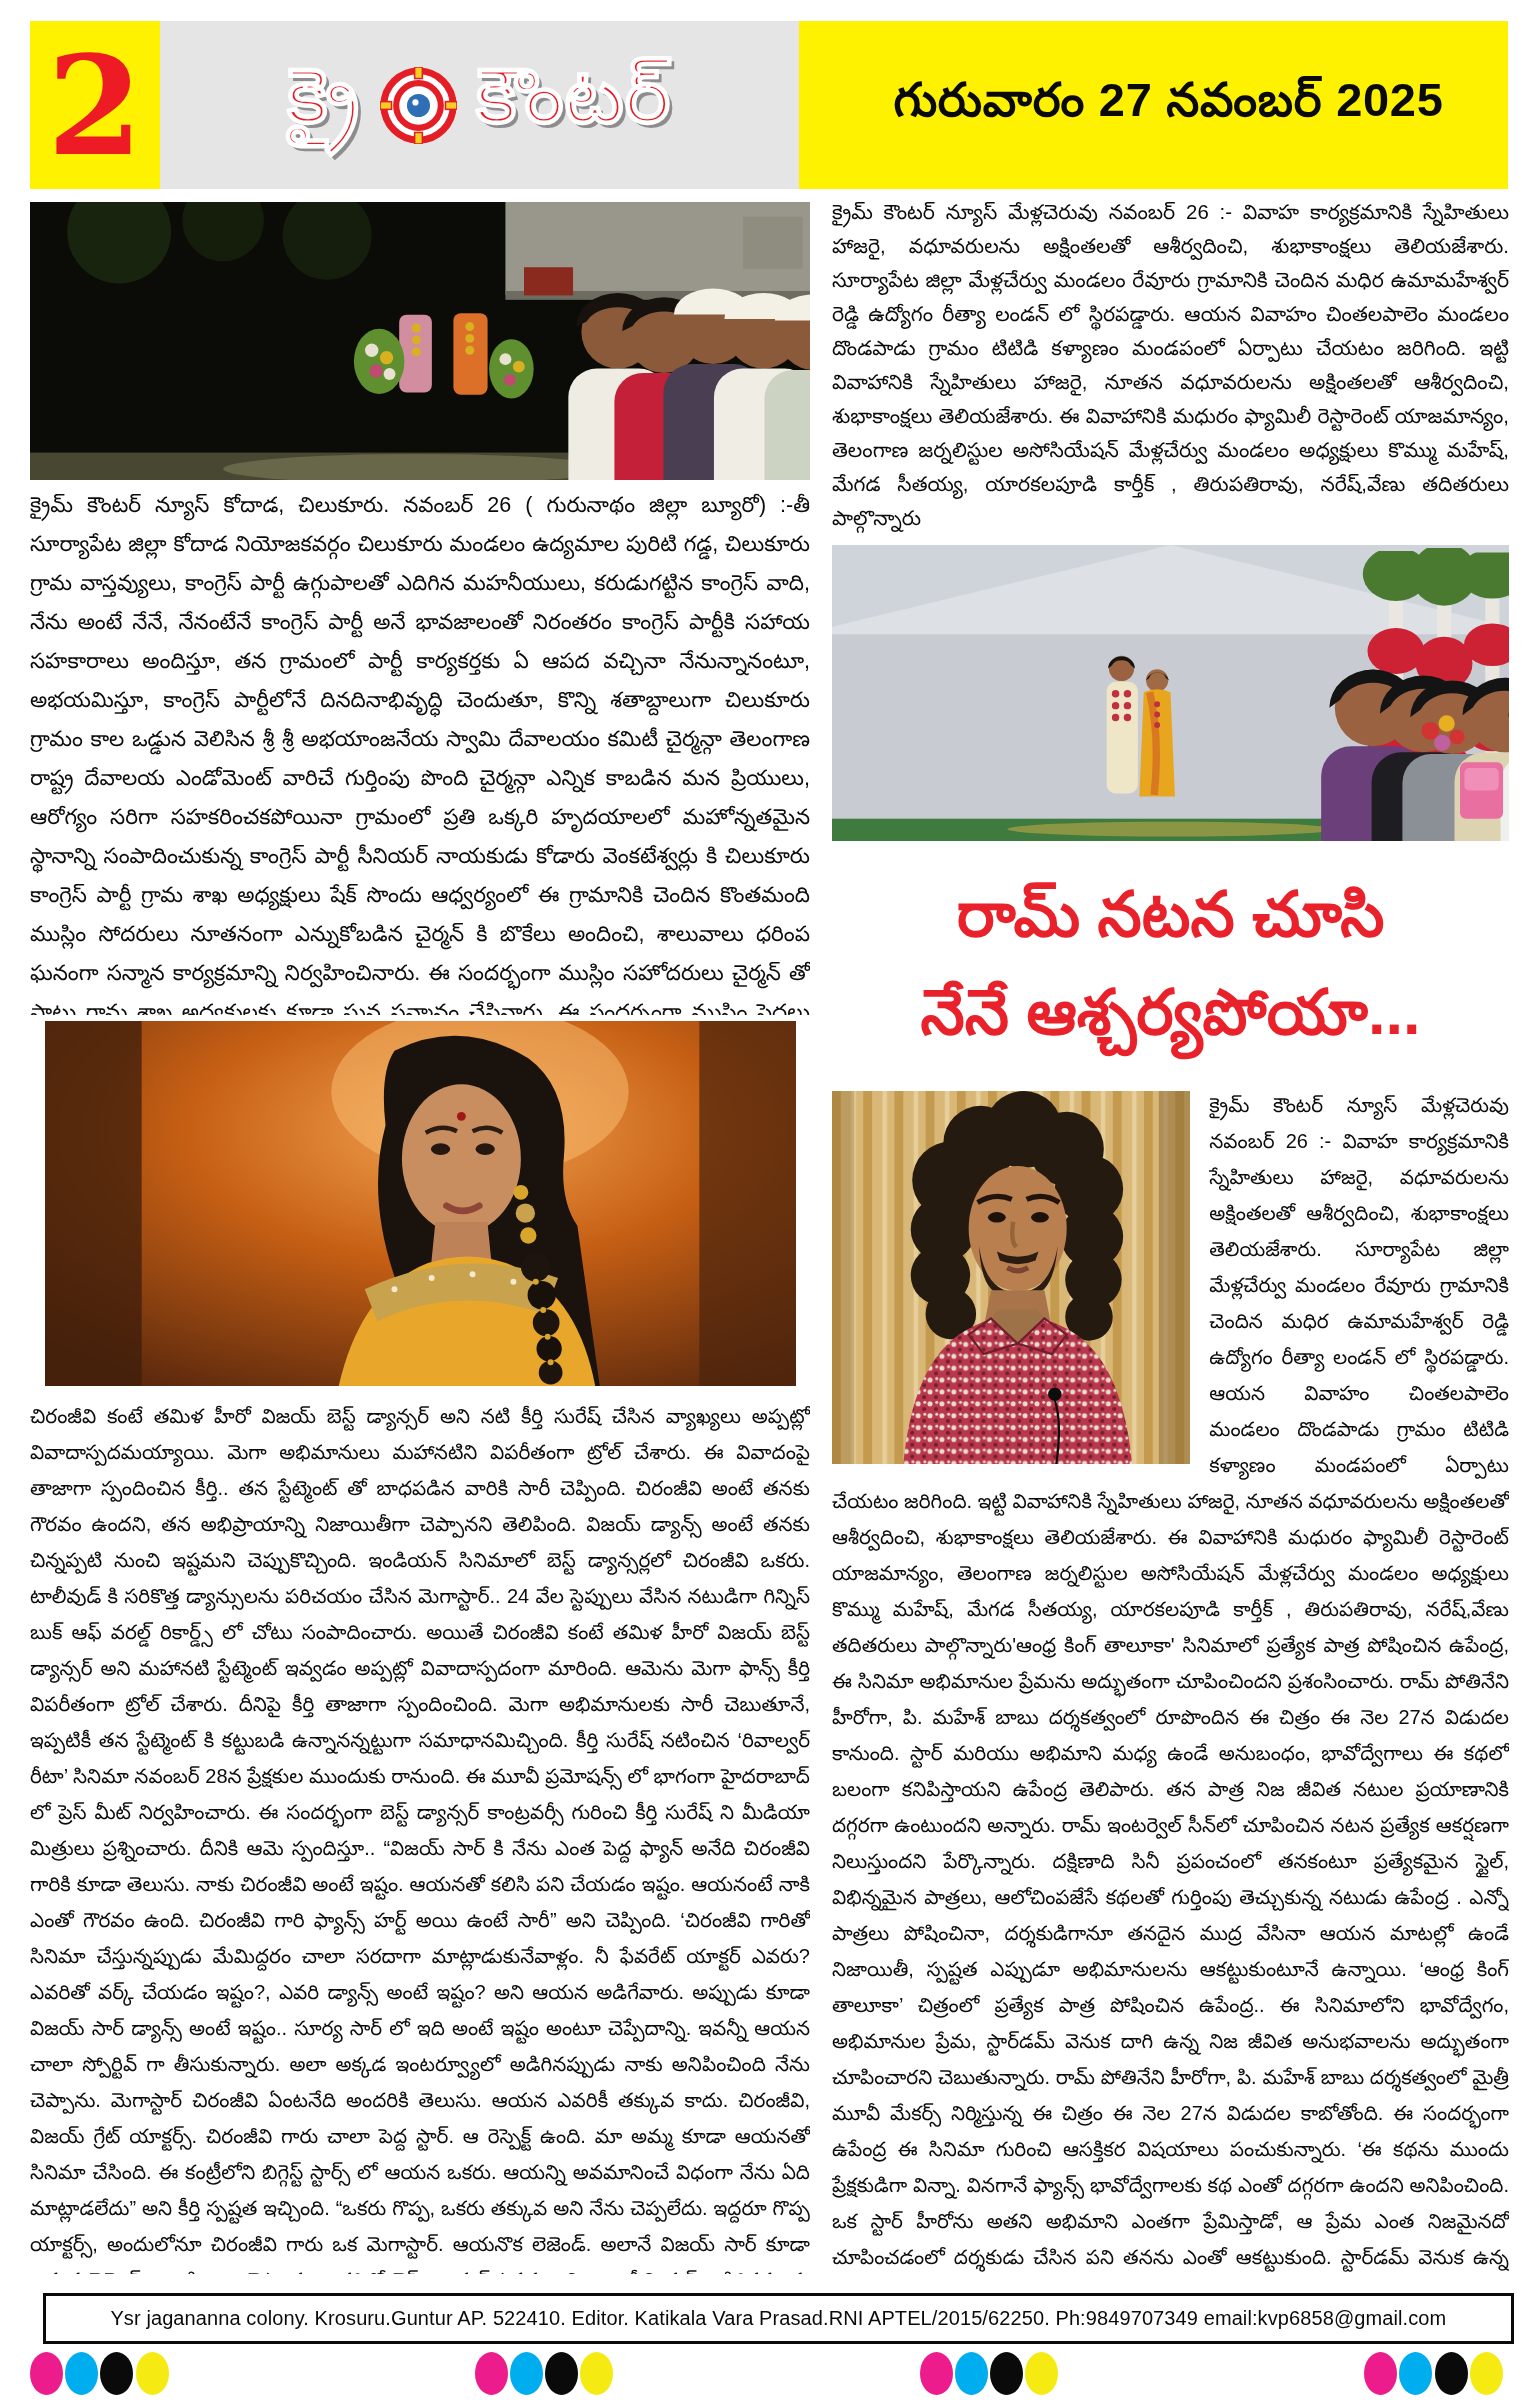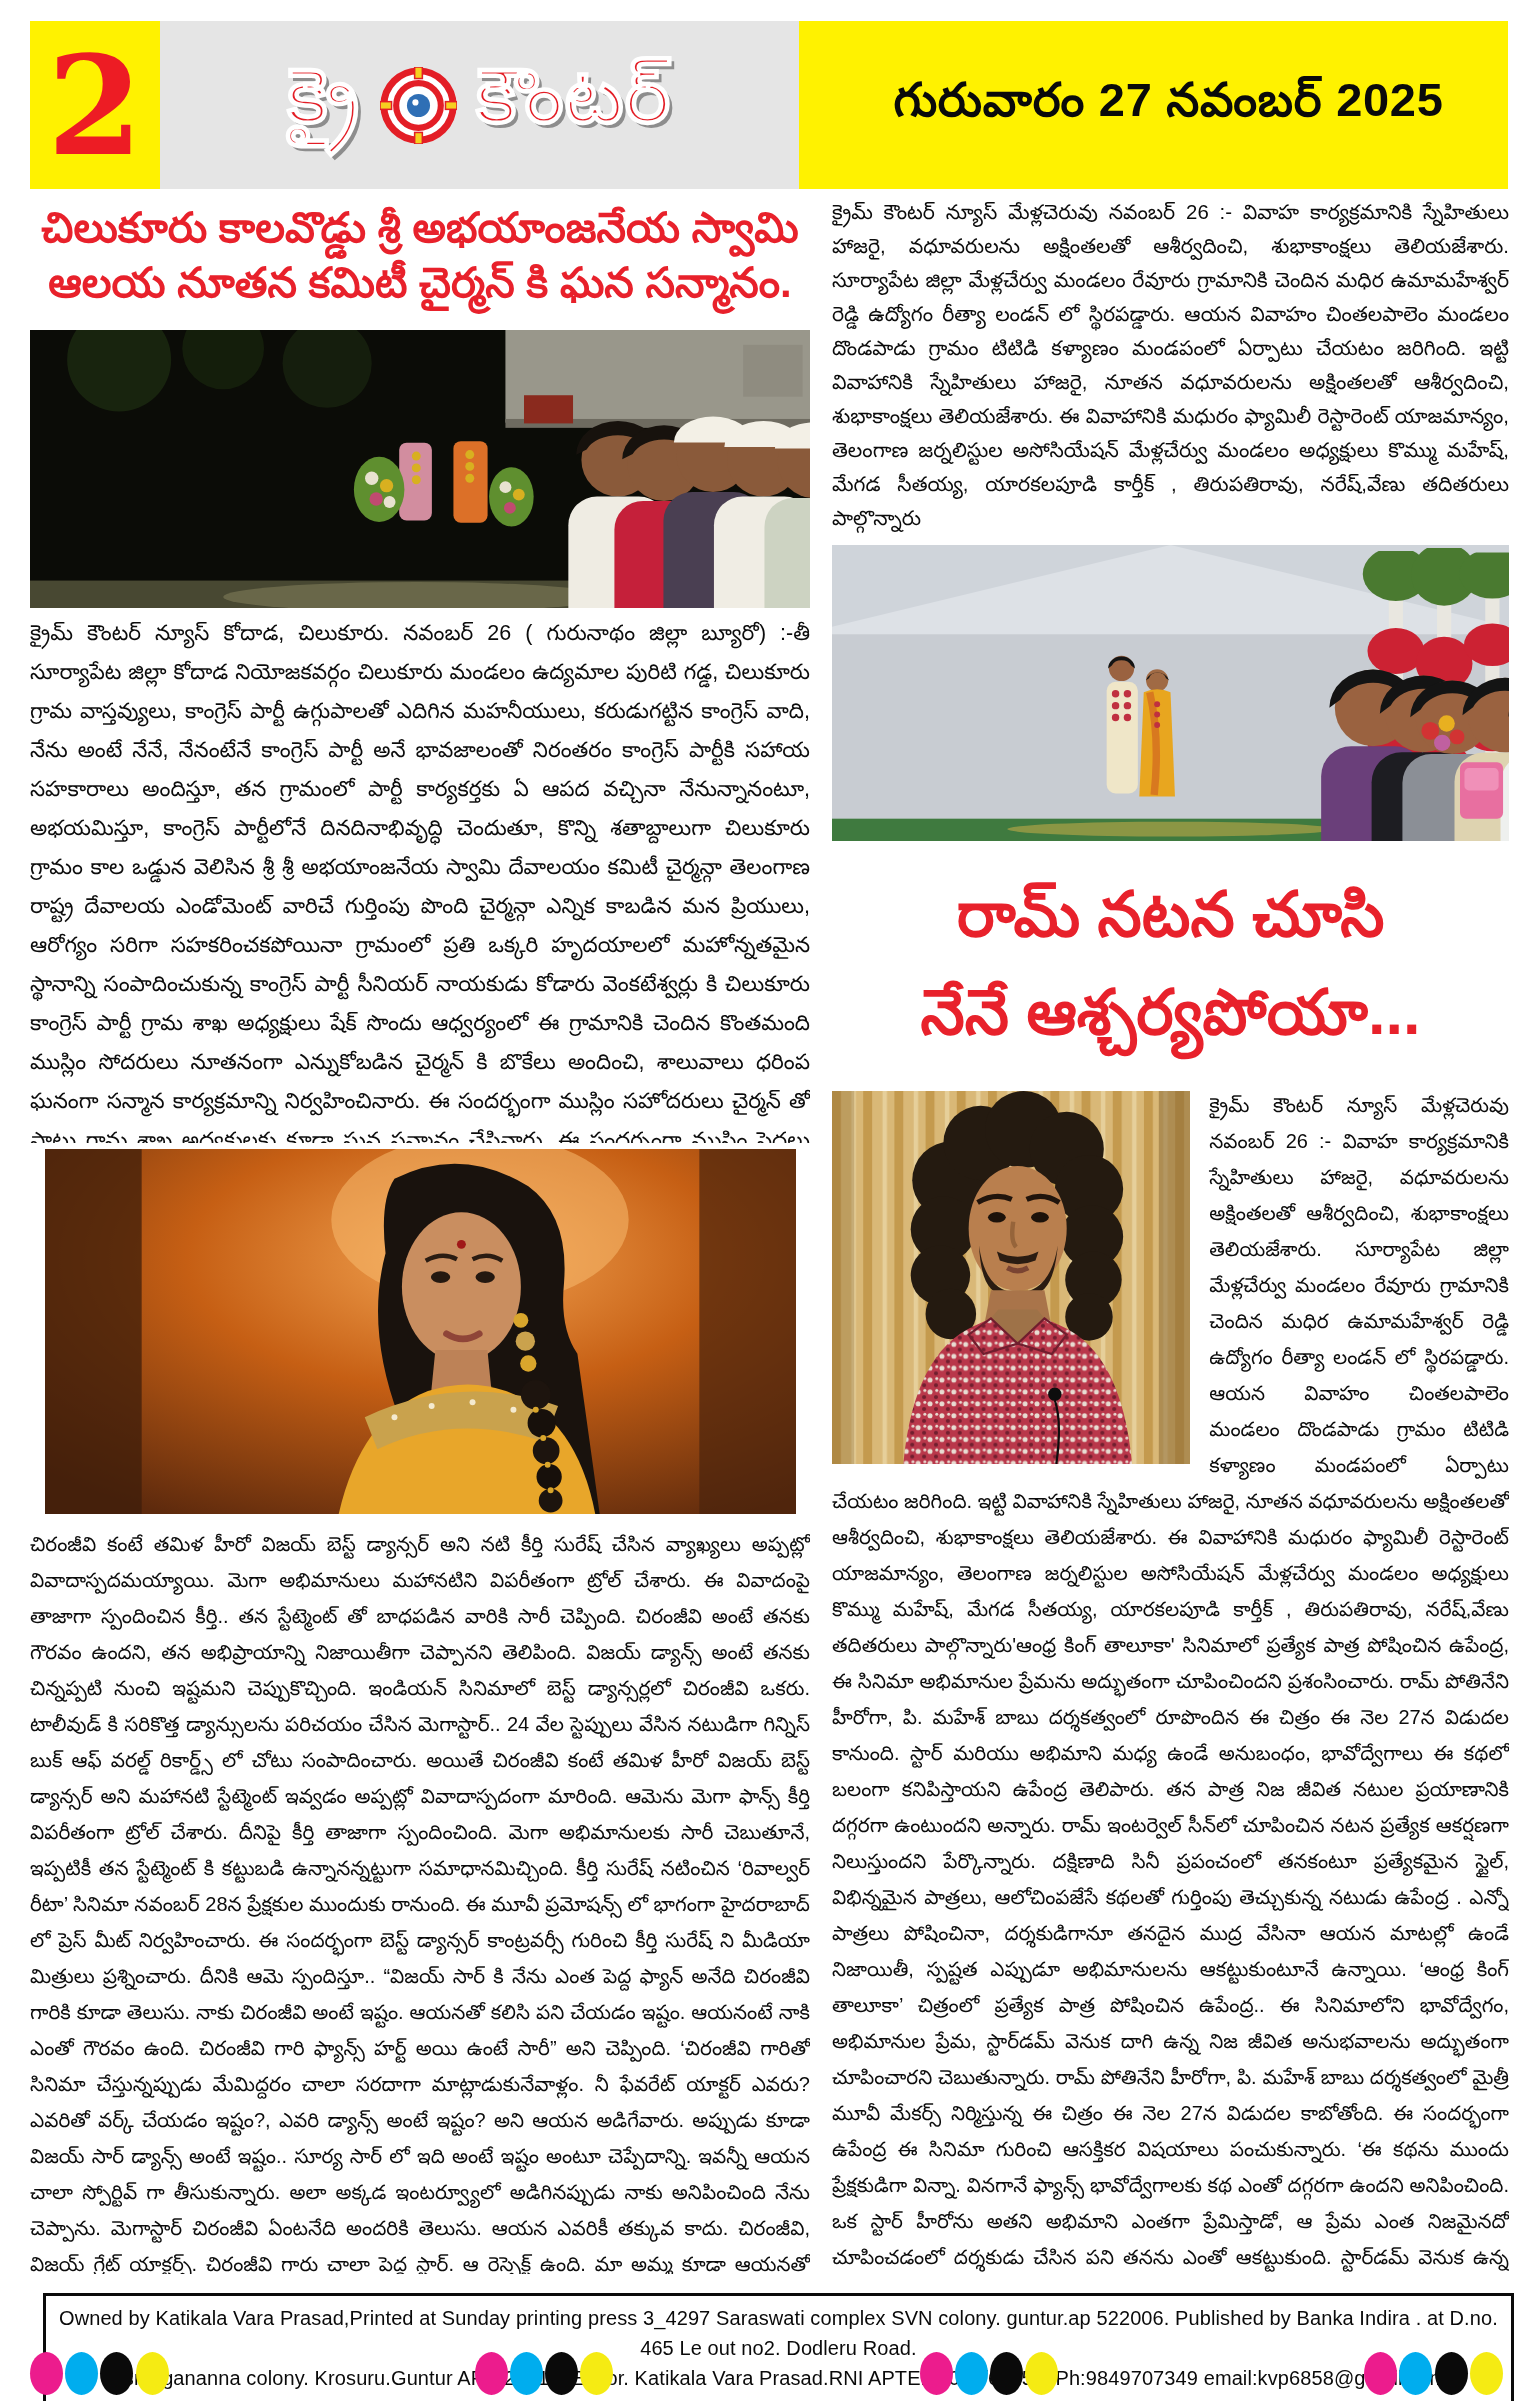--- a/index.html
+++ b/index.html
@@ -72,21 +72,20 @@
         <rect x="0" y="45" width="15" height="10" fill="#F6D020" stroke="#E31E26" stroke-width="2"></rect>
         <rect x="85" y="45" width="15" height="10" fill="#F6D020" stroke="#E31E26" stroke-width="2"></rect>
       </svg>
       <span class="logoword">కౌంటర్</span>
     </div>
     <div class="dateline">గురువారం  27 నవంబర్ 2025</div>
   </header>
 
   <section class="col col-left">
 
-    <h1 class="hl hl-temple">చిలుకూరు కాలవొడ్డు శ్రీ అభయాంజనేయ స్వామి ఆలయ నూతన కమిటీ చైర్మన్ కి ఘన సన్మానం.</h1>
 
     <svg class="photo photo-felicitation" viewBox="0 0 1050 375" preserveAspectRatio="none" aria-hidden="true">
       <defs>
         <symbol id="pcap" viewBox="0 0 60 160">
           <circle cx="30" cy="22" r="14" fill="#8a5a3a"></circle>
           <path d="M15 17 a15 10 0 0 1 30 0 z" fill="#f3f0e6"></path>
           <rect x="11" y="36" width="38" height="72" rx="11" fill="currentColor"></rect>
           <rect x="15" y="106" width="13" height="52" fill="#3c3c46"></rect>
           <rect x="32" y="106" width="13" height="52" fill="#4a4a54"></rect>
         </symbol>
@@ -357,21 +356,20 @@
         <circle cx="300" cy="408" r="9" fill="#0d0d0d"></circle>
         <path d="M300 416 q10 30 2 86" stroke="#0d0d0d" stroke-width="3" fill="none"></path>
       </svg>
 
       <p class="body body-up">క్రైమ్ కౌంటర్ న్యూస్ మేళ్లచెరువు నవంబర్ 26 :- వివాహ కార్యక్రమానికి స్నేహితులు హాజరై, వధూవరులను అక్షింతలతో ఆశీర్వదించి, శుభాకాంక్షలు తెలియజేశారు. సూర్యాపేట జిల్లా మేళ్లచేర్వు మండలం రేవూరు గ్రామానికి చెందిన మధిర ఉమామహేశ్వర్ రెడ్డి ఉద్యోగం రీత్యా లండన్ లో స్థిరపడ్డారు. ఆయన వివాహం చింతలపాలెం మండలం దొండపాడు గ్రామం టిటిడి కళ్యాణం మండపంలో ఏర్పాటు చేయటం జరిగింది. ఇట్టి వివాహానికి స్నేహితులు హాజరై, నూతన వధూవరులను అక్షింతలతో ఆశీర్వదించి, శుభాకాంక్షలు తెలియజేశారు. ఈ వివాహానికి మధురం ఫ్యామిలీ రెస్టారెంట్ యాజమాన్యం, తెలంగాణ జర్నలిస్టుల అసోసియేషన్ మేళ్లచేర్వు మండలం అధ్యక్షులు కొమ్ము మహేష్, మేగడ సీతయ్య, యారకలపూడి కార్తీక్ , తిరుపతిరావు, నరేష్,వేణు తదితరులు పాల్గొన్నారు'ఆంధ్ర కింగ్ తాలూకా' సినిమాలో ప్రత్యేక పాత్ర పోషించిన ఉపేంద్ర, ఈ సినిమా అభిమానుల ప్రేమను అద్భుతంగా చూపించిందని ప్రశంసించారు. రామ్ పోతినేని హీరోగా, పి. మహేశ్ బాబు దర్శకత్వంలో రూపొందిన ఈ చిత్రం ఈ నెల 27న విడుదల కానుంది. స్టార్ మరియు అభిమాని మధ్య ఉండే అనుబంధం, భావోద్వేగాలు ఈ కథలో బలంగా కనిపిస్తాయని ఉపేంద్ర తెలిపారు. తన పాత్ర నిజ జీవిత నటుల ప్రయాణానికి దగ్గరగా ఉంటుందని అన్నారు. రామ్ ఇంటర్వెల్ సీన్‌లో చూపించిన నటన ప్రత్యేక ఆకర్షణగా నిలుస్తుందని పేర్కొన్నారు. దక్షిణాది సినీ ప్రపంచంలో తనకంటూ ప్రత్యేకమైన స్టైల్, విభిన్నమైన పాత్రలు, ఆలోచింపజేసే కథలతో గుర్తింపు తెచ్చుకున్న నటుడు ఉపేంద్ర . ఎన్నో పాత్రలు పోషించినా, దర్శకుడిగానూ తనదైన ముద్ర వేసినా ఆయన మాటల్లో ఉండే నిజాయితీ, స్పష్టత ఎప్పుడూ అభిమానులను ఆకట్టుకుంటూనే ఉన్నాయి. ‘ఆంధ్ర కింగ్ తాలూకా’ చిత్రంలో ప్రత్యేక పాత్ర పోషించిన ఉపేంద్ర.. ఈ సినిమాలోని భావోద్వేగం, అభిమానుల ప్రేమ, స్టార్‌డమ్ వెనుక దాగి ఉన్న నిజ జీవిత అనుభవాలను అద్భుతంగా చూపించారని చెబుతున్నారు. రామ్ పోతినేని హీరోగా, పి. మహేశ్ బాబు దర్శకత్వంలో మైత్రీ మూవీ మేకర్స్ నిర్మిస్తున్న ఈ చిత్రం ఈ నెల 27న విడుదల కాబోతోంది. ఈ సందర్భంగా ఉపేంద్ర ఈ సినిమా గురించి ఆసక్తికర విషయాలు పంచుకున్నారు. ‘ఈ కథను ముందు ప్రేక్షకుడిగా విన్నా. వినగానే ఫ్యాన్స్ భావోద్వేగాలకు కథ ఎంతో దగ్గరగా ఉందని అనిపించింది. ఒక స్టార్ హీరోను అతని అభిమాని ఎంతగా ప్రేమిస్తాడో, ఆ ప్రేమ ఎంత నిజమైనదో చూపించడంలో దర్శకుడు చేసిన పని తనను ఎంతో ఆకట్టుకుంది. స్టార్‌డమ్ వెనుక ఉన్న భావోద్వేగాల్ని, కొన్నిసార్లు హీరోలు అనుభవించే అపూర్వమైన అభిమాన ప్రేమను అర్థం చేసుకునేలా ఈ సినిమా తీసుకువెళ్తుంది. ఎవరైనా మన గురించి తెలుసుకోకుండా ఇంతగా ప్రేమించడం అనేది లాజిక్‌ను దాటి వెళ్లే విషయం. ఈ సినిమా అలాంటి భావాలను గుర్తు చేస్తుంది’ అని ఉపేంద్ర తెలిపారు. ‘ఆంధ్ర కింగ్ తాలూకా’ కథలో అభిమాని%-%స్టార్ మధ్య ఉండే బంధం ప్రధానంగా నడుస్తుందని, ఇందులో రామ్ పోతినేని ఎంతో గట్టి భావోద్వేగ పాత్రను పోషించారని ఉపేంద్ర అన్నారు. సాగర్ అనే అభిమాని పాత్రలో రామ్ కనిపించడం కథకి మరింత బలం చేకూర్చిందని చెప్పారు. ముఖ్యంగా ఇంటర్వెల్ సీన్‌లో రామ్ నటన రోమాలు నిక్కబొడుచుకునేలా చేసిందని, సినిమాను చూసినప్పుడు తానే ఆశ్చర్యపోయానని పేర్కొన్నారు. తన పాత్ర సూపర్‌స్టార్ సూర్యగా ఉండగా, అది నిజ జీవిత నటుల ప్రయాణానికి దగ్గరగా ఉండేలా తెరకెక్కించారని తెలిపారు. తన తొలి చిత్రం ‘ఎ’ విడుదల రోజు థియేటర్‌లోకి వెళ్లి అభిమానుల స్పందన చూసి భయపడ్డ అనుభవాన్ని కూడా ఉపేంద్ర గుర్తుచేసుకున్నారు. మొదటి రోజే ప్రేక్షకులు సినిమాను పక్కనపెట్టి తనను చూసేందుకు థియేటర్‌ను నింపడం తనకు షాక్ ఇచ్చిందని అన్నారు. అప్పటి నుంచి మళ్లీ తన సినిమా కోసం థియేటర్‌కు వెళ్లలేకపోయానని, అభిమానుల ప్రేమ ఎప్పుడూ తనను వినమ్రంగా ఉంచుతుందని చెప్పారు. పుట్టినరోజులను పట్టించుకోని తన జీవితంలో అభిమానులే వేడుకలు ప్రారంభించారని, భారీ కటౌట్లు, పూల వర్షాలతో అభిమానులు తన పుట్టినరోజును పండగలా చేసేస్తారని ఉపేంద్ర పేర్కొన్నారు. నటుడిగా ఎంత చేసినా ఇంకా కొత్తగా చేయాలనే తపన ఉందని, దర్శకుడిగా కూడా చెప్పాలనుకునే కథలు ఉన్నాయని చెప్పారు. ఇక త్వరలో తెలుగులో కూడా దర్శకత్వం చేయాలన్న ఆలోచన ఉందని వెల్లడించారు.</p>
     </div>
   </section>
 
   <footer>
     <div class="footerbox">
-      <div class="fl">Owned by Katikala Vara Prasad,Printed at Sunday printing press 3_4297 Saraswati complex SVN colony. guntur.ap 522006. Published by Banka Indira . at D.no. 465 Le out no2. Dodleru Road.</div>
       <div class="fl">Ysr jagananna colony. Krosuru.Guntur AP. 522410. Editor. Katikala Vara Prasad.RNI APTEL/2015/62250. Ph:9849707349 email:kvp6858@gmail.com</div>
     </div>
     <div class="dotsrow">
       <div class="dotgroup">
         <span class="dot dot-m"></span>
           <span class="dot dot-c"></span>
           <span class="dot dot-k"></span>
           <span class="dot dot-y"></span>
       </div>
       <div class="dotgroup">

